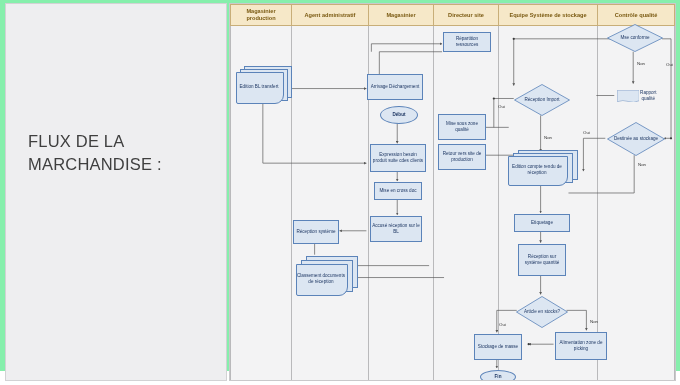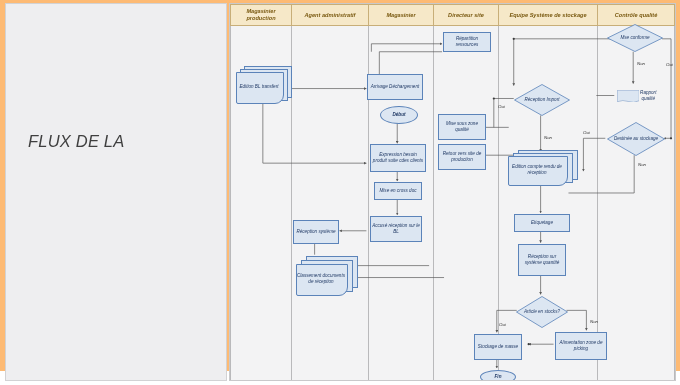--- a/index.html
+++ b/index.html
@@ -1,21 +1,21 @@
 <!DOCTYPE html>
 <html><head>
 <meta charset="utf-8">
 <style>
   html,body{margin:0;padding:0;}
   body{
     width:680px;height:385px;overflow:hidden;
     background:#ffffff;
     font-family:"Liberation Sans", sans-serif;
   }
-  #slide{position:relative;width:680px;height:371px;background:#fdba74;font-style:italic;}
+  #slide{position:relative;width:680px;height:371px;background:#86efac;}
 
   
   #left-panel{
     position:absolute;left:5px;top:3px;width:222px;height:378px;
     background:#eeeef0;border:1px solid #d2d2d4;box-sizing:border-box;
   }
   #title{
     position:absolute;left:22px;top:126px;width:195px;
     font-size:16.5px;line-height:1.42;color:#3f3f3f;
     letter-spacing:.2px;font-weight:400;
@@ -79,20 +79,21 @@
   svg.lines{position:absolute;inset:0;width:100%;height:100%;pointer-events:none;}
 </style>
 </head>
 <body>
 
 <div id="slide">
 
   <div id="left-panel">
     <div id="title">
       <div>FLUX DE LA</div>
+      <div>MARCHANDISE :</div>
     </div>
   </div>
 
   <div id="canvas">
 
     <div class="lane-head" style="left:0px;width:62px;">
         <span>Magasinier production</span>
       </div>
     <div class="lane-head" style="left:61px;width:78px;">
         <span>Agent administratif</span>

